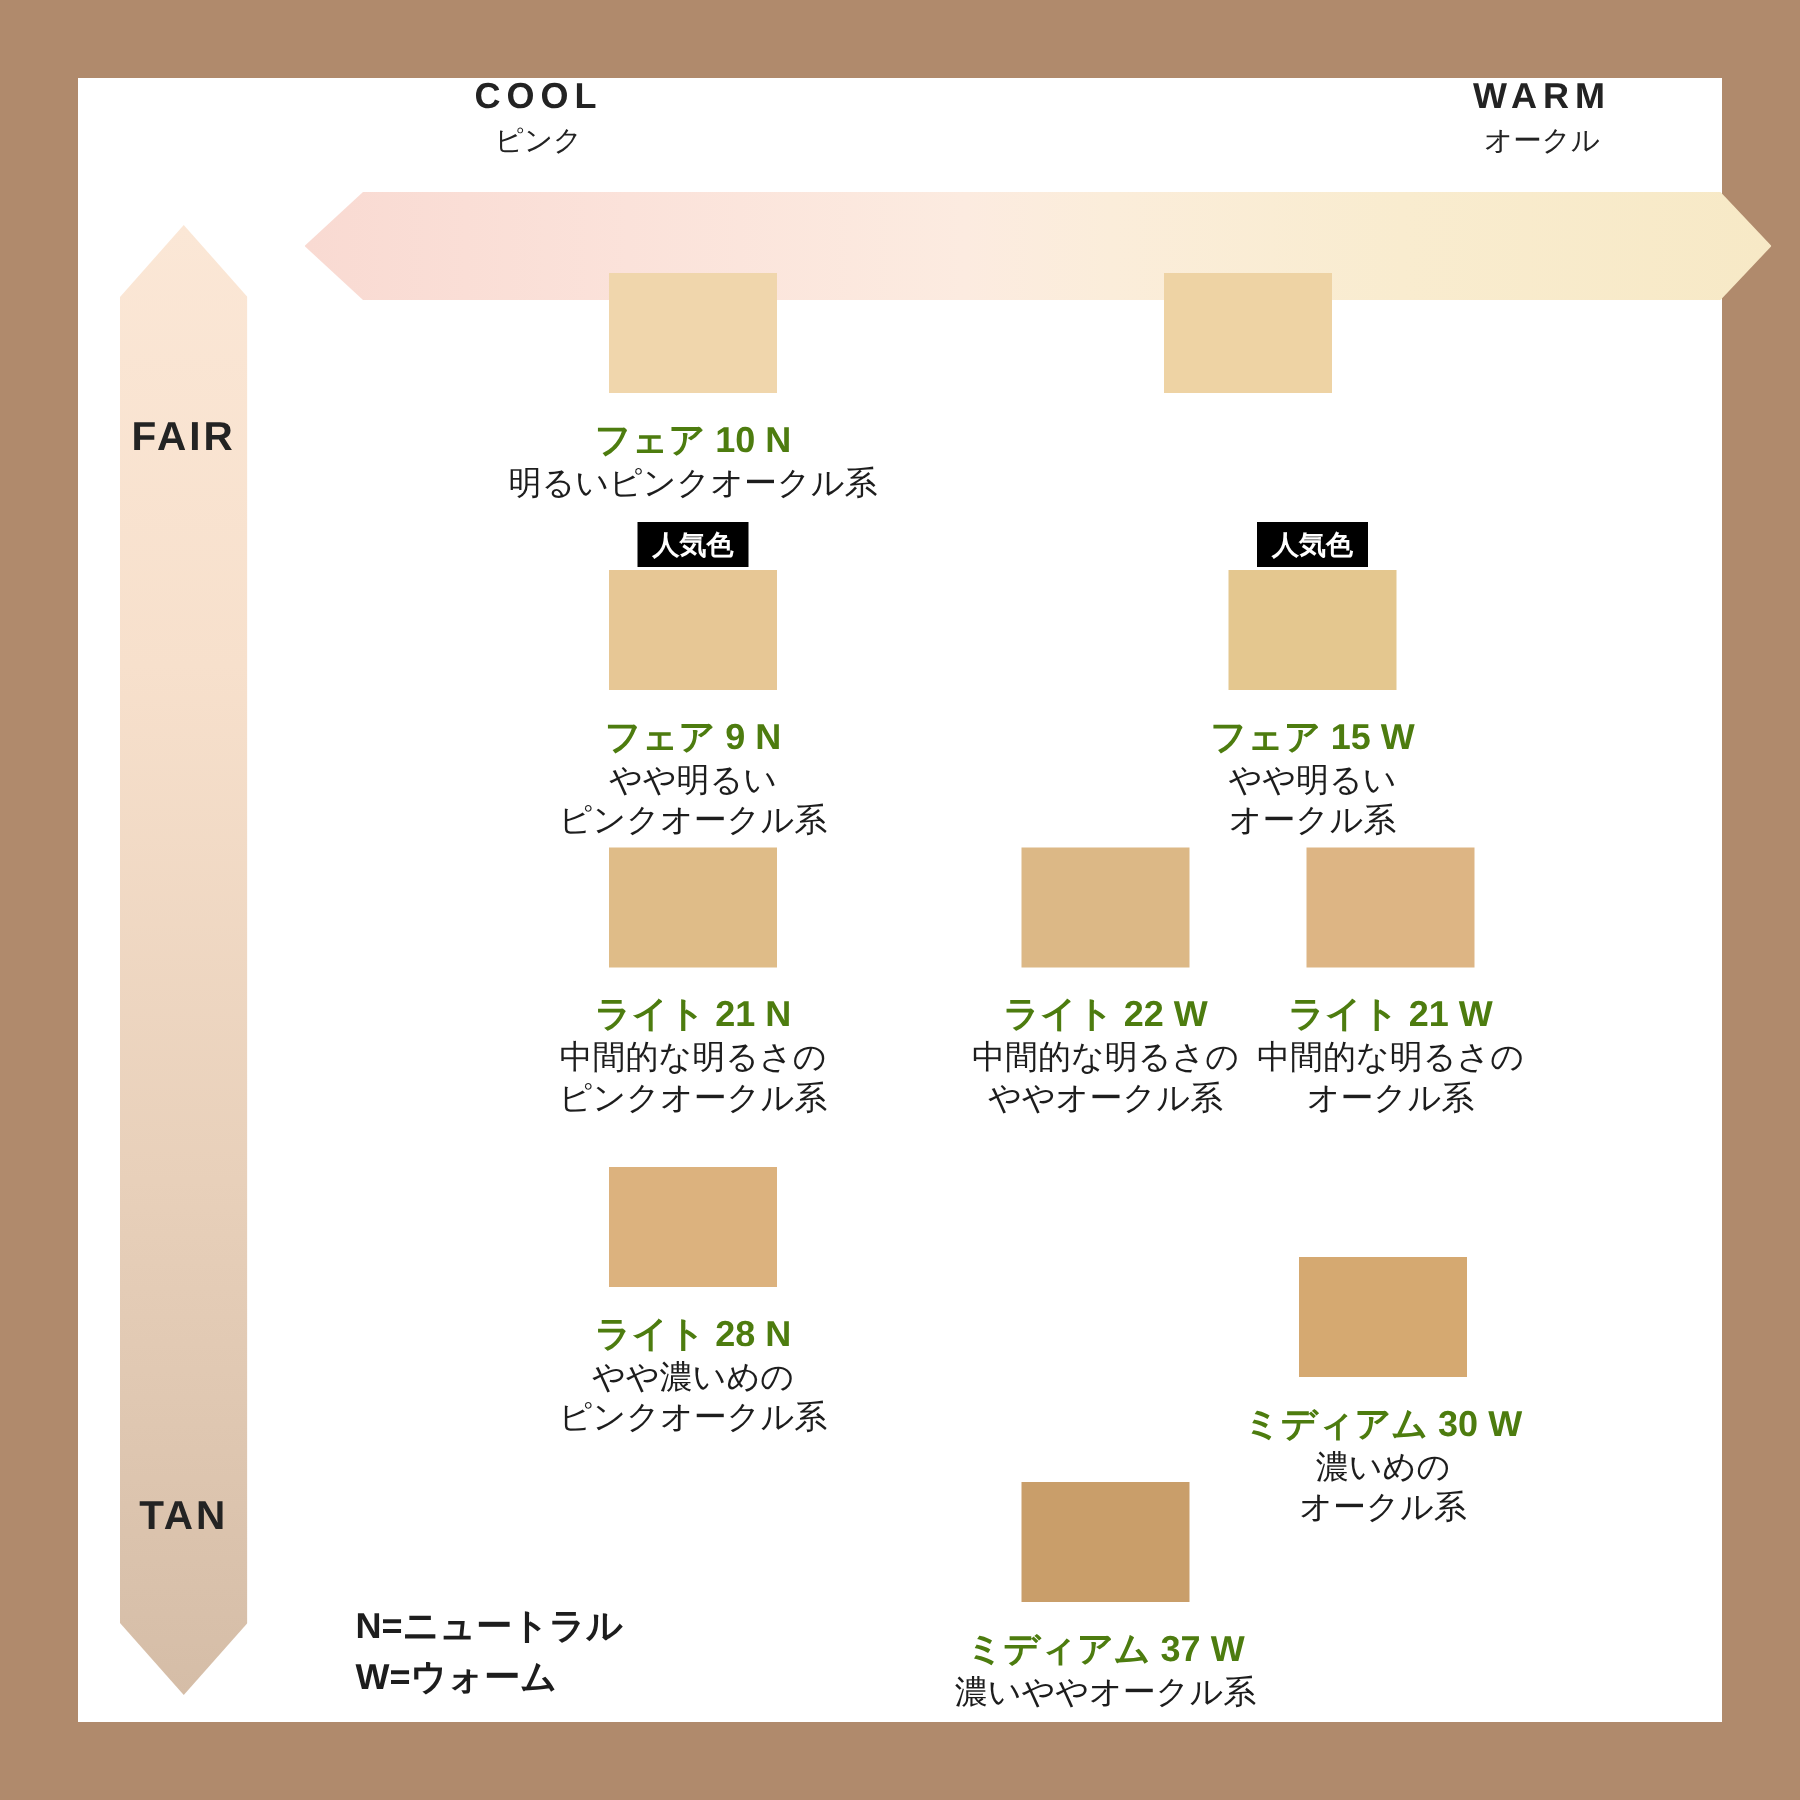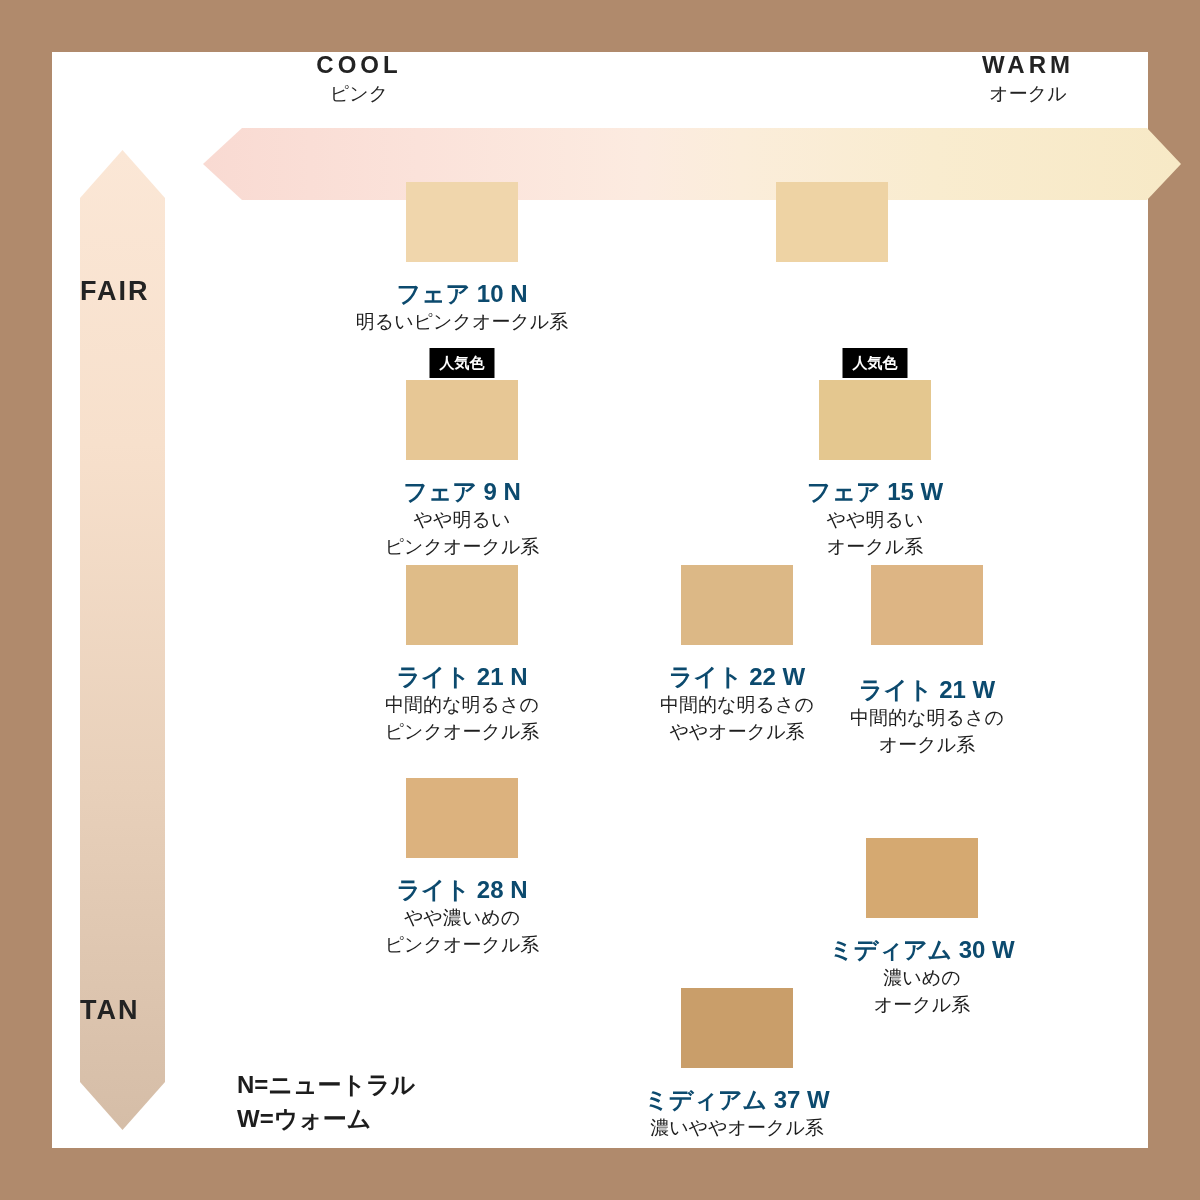--- a/index.html
+++ b/index.html
@@ -22,30 +22,30 @@
   }
   .axis-label{position:absolute;text-align:center;width:160px;}
   .axis-word{font-size:24px;font-weight:bold;letter-spacing:4px;color:#232323;}
   .axis-sub{font-size:19px;margin-top:2px;color:#232323;}
   
   .v-arrow{
     position:absolute;left:80px;top:150px;width:85px;height:980px;
     background:linear-gradient(to bottom,#FBE7D6 0%,#F7E0CC 30%,#E8D0BA 65%,#D5BDA7 100%);
     clip-path:polygon(50% 0px,100% 48px,100% 932px,50% 980px,0px 932px,0px 48px);
   }
-  .v-label{position:absolute;left:80px;width:85px;text-align:left;
+  .v-label{position:absolute;left:80px;width:85px;text-align:center;
     font-size:27px;font-weight:bold;letter-spacing:2px;color:#232323;}
   
   .swatch{position:absolute;width:112px;height:80px;}
   .shade-label{position:absolute;width:320px;text-align:center;}
-  .shade-name{font-size:24px;font-weight:bold;line-height:29px;color:#0c4a6e;}
-  .shade-desc{font-size:19px;line-height:27px;color:#1d1d1d;}
+  .shade-name{font-size:24px;font-weight:bold;line-height:29px;color:#4d7c0f;}
+  .shade-desc{font-size:22px;line-height:27px;color:#1d1d1d;}
   .badge{
     position:absolute;transform:translateX(-50%);
-    background:#000;color:#fff;font-size:15px;font-weight:bold;
+    background:#000;color:#fff;font-size:18px;font-weight:bold;
     padding:4px 10px;line-height:22px;white-space:nowrap;
   }
   .legend{position:absolute;left:237px;top:1068px;
     font-size:24px;font-weight:bold;line-height:34px;color:#1d1d1d;}
 </style>
 </head>
 <body>
 
 <div class="card">
 
@@ -95,21 +95,21 @@
   </div>
 
   <div class="swatch" style="left: 629px; top: 513px; background-color: rgb(220, 184, 134);"></div>
   <div class="shade-label" style="left:525px;top:610px;">
     <div class="shade-name">ライト 22 W</div>
     <div class="shade-desc">中間的な明るさの</div>
     <div class="shade-desc">ややオークル系</div>
   </div>
 
   <div class="swatch" style="left: 819px; top: 513px; background-color: rgb(221, 181, 132);"></div>
-  <div class="shade-label" style="left:715px;top:610px;margin-top:13px;">
+  <div class="shade-label" style="left:715px;top:610px;">
     <div class="shade-name">ライト 21 W</div>
     <div class="shade-desc">中間的な明るさの</div>
     <div class="shade-desc">オークル系</div>
   </div>
 
   <div class="swatch" style="left: 354px; top: 726px; background-color: rgb(220, 178, 126);"></div>
   <div class="shade-label" style="left:250px;top:823px;">
     <div class="shade-name">ライト 28 N</div>
     <div class="shade-desc">やや濃いめの</div>
     <div class="shade-desc">ピンクオークル系</div>

